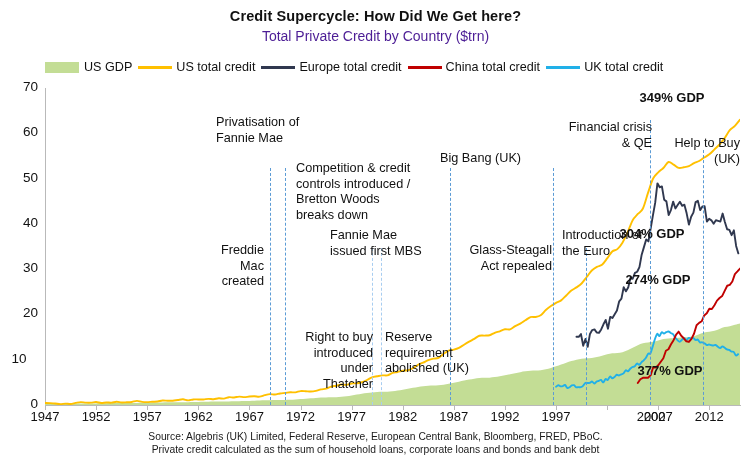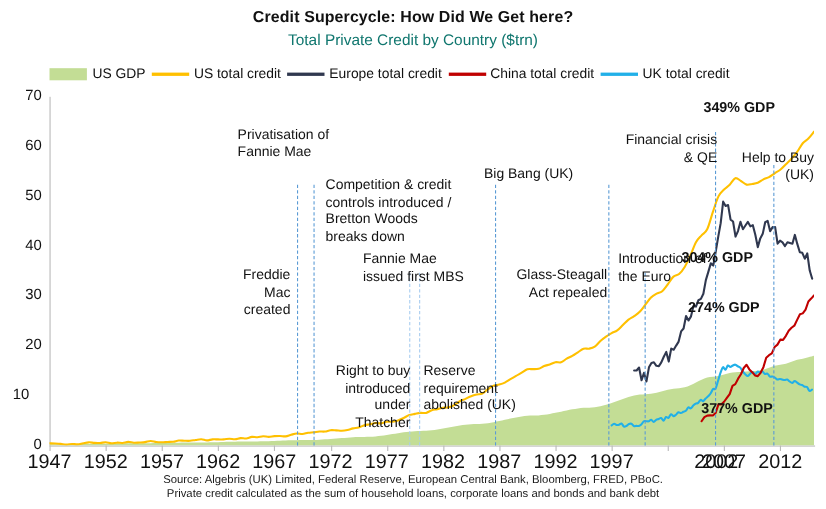--- a/index.html
+++ b/index.html
@@ -9,35 +9,35 @@
     background: #ffffff;
     font-family: "Liberation Sans", sans-serif;
     color: #1a1a1a;
     overflow: hidden;
     position: relative;
   }
   #chart-root { position:relative; width:751px; height:398px; }
 
   .title-block { position:absolute; top:8px; left:0; width:751px; text-align:center; }
   .chart-title { font-size:14.5px; font-weight:bold; color:#111; letter-spacing:0.1px; }
-  .chart-subtitle { font-size:14px; font-weight:normal; color:#0f766e; margin-top:4px; }
+  .chart-subtitle { font-size:14px; font-weight:normal; color:#4c1d95; margin-top:4px; }
 
   
   .legend { position:absolute; top:60px; left:45px; width:700px; display:flex; align-items:flex-start; gap:0px; font-size:12.6px; }
   .legend-item { display:flex; align-items:center; white-space:nowrap; }
   .legend-swatch-area { width:34px; height:11px; background:#c3dd95; margin-right:5px; }
   .legend-swatch-line { width:34px; height:0; border-top:3px solid #000; margin-right:4px; margin-left:6px; }
   .legend-label { color:#111; }
 
   
   .plot { position:absolute; left:45px; top:88px; width:695px; height:317px; }
   .axis-left { position:absolute; left:45px; top:88px; width:1px; height:317px; background:#b9b9b9; }
   .axis-bottom { position:absolute; left:45px; top:405px; width:696px; height:1px; background:#b9b9b9; }
   .ylabel { position:absolute; left:0; width:38px; text-align:right; font-size:13.5px; color:#111; }
-  .xlabel { position:absolute; top:409px; font-size:18px; color:#111; text-align:center; transform:translateX(-50%); }
+  .xlabel { position:absolute; top:409px; font-size:13px; color:#111; text-align:center; transform:translateX(-50%); }
   .xtickmark { position:absolute; top:405px; width:1px; height:5px; background:#b9b9b9; }
 
   .vline { position:absolute; width:0; border-left:1.3px dashed #5b9bd5; }
   .vline.pale { border-left-color:#a8cdf0; }
 
   .anno { position:absolute; font-size:12.7px; line-height:15.5px; color:#111; white-space:pre; }
   .anno.r { text-align:right; }
   .anno.l { text-align:left; }
 
   .gdplabel { position:absolute; font-size:13px; font-weight:bold; color:#111; white-space:nowrap; }

